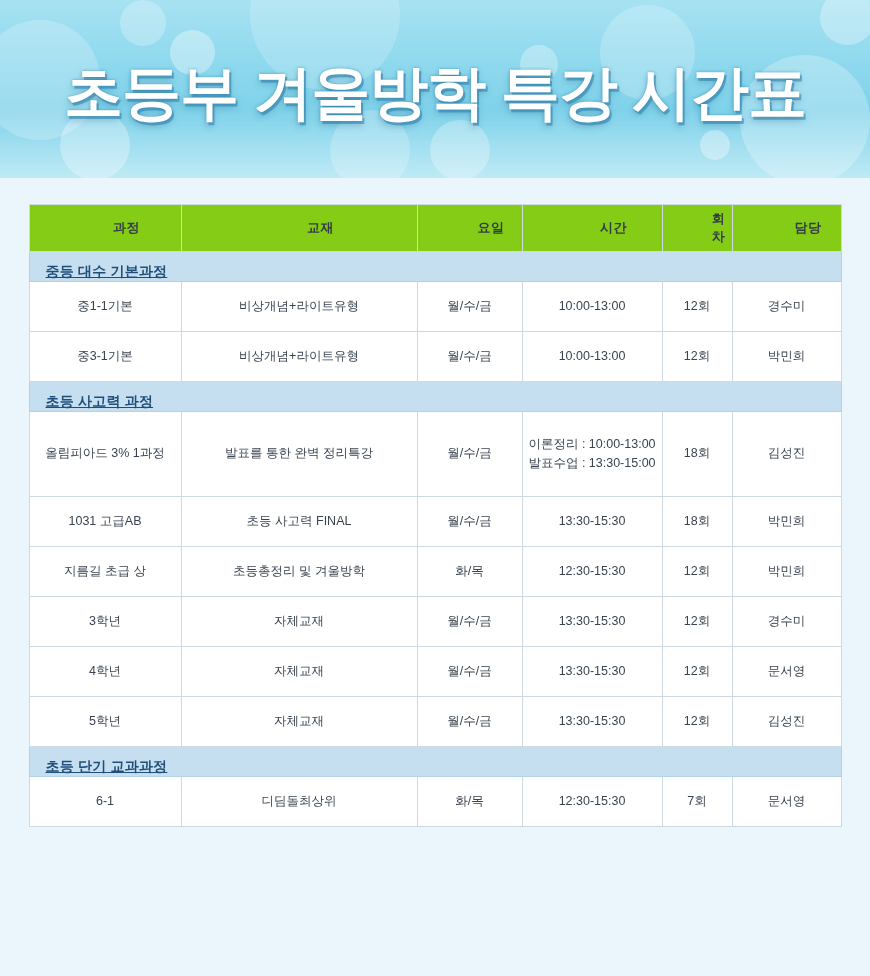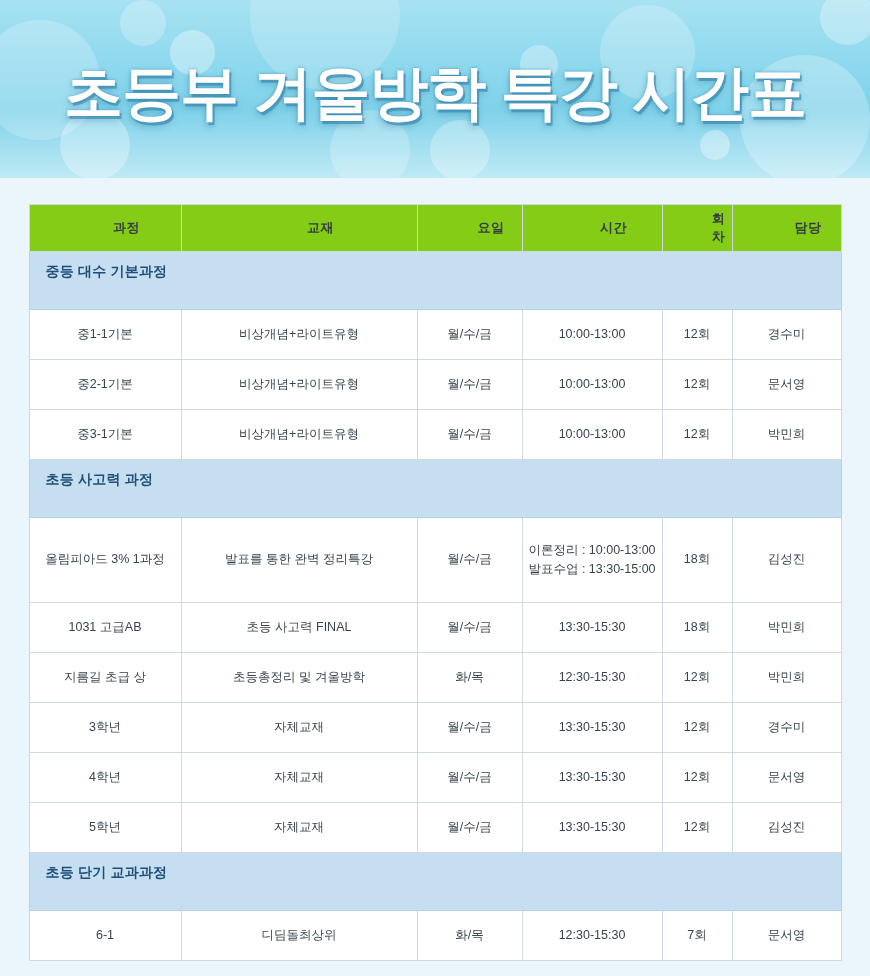--- a/index.html
+++ b/index.html
@@ -84,29 +84,30 @@
     font-size: 14px;
     font-weight: bold;
     height: 44px;
     border: 1px solid #3577b1;
     letter-spacing: 0.5px;
     padding-left: 44px;
   }
   tr.group td {
     background: #c6dff0;
     text-align: left;
-    padding: 11px 0 28px 16px;
+    padding: 11px 0 0 16px;
     font-size: 14px;
     font-weight: bold;
     color: #1f4e79;
     border-left: 1px solid #b2d2e8;
     border-right: 1px solid #b2d2e8;
     border-top: 1px solid #b2d2e8;
     border-bottom: 1px solid #b2d2e8;
     letter-spacing: 0.2px;
+    text-decoration: underline;
   }
   tr.row td {
     height: 41px;
     background: #ffffff;
     font-size: 12.5px;
     color: #3a4450;
     padding: 4px 2px;
     line-height: 1.55;
   }
   tr.row.tall td {
@@ -166,28 +167,20 @@
       </tr>
       <tr class="row">
         <td>중1-1기본</td>
         <td>비상개념+라이트유형</td>
         <td>월/수/금</td>
         <td>10:00-13:00</td>
         <td>12회</td>
         <td>경수미</td>
       </tr>
       <tr class="row">
-        <td>중2-1기본</td>
-        <td>비상개념+라이트유형</td>
-        <td>월/수/금</td>
-        <td>10:00-13:00</td>
-        <td>12회</td>
-        <td>문서영</td>
-      </tr>
-      <tr class="row">
         <td>중3-1기본</td>
         <td>비상개념+라이트유형</td>
         <td>월/수/금</td>
         <td>10:00-13:00</td>
         <td>12회</td>
         <td>박민희</td>
       </tr>
 
       <tr class="group">
         <td colspan="6">초등 사고력 과정</td>

